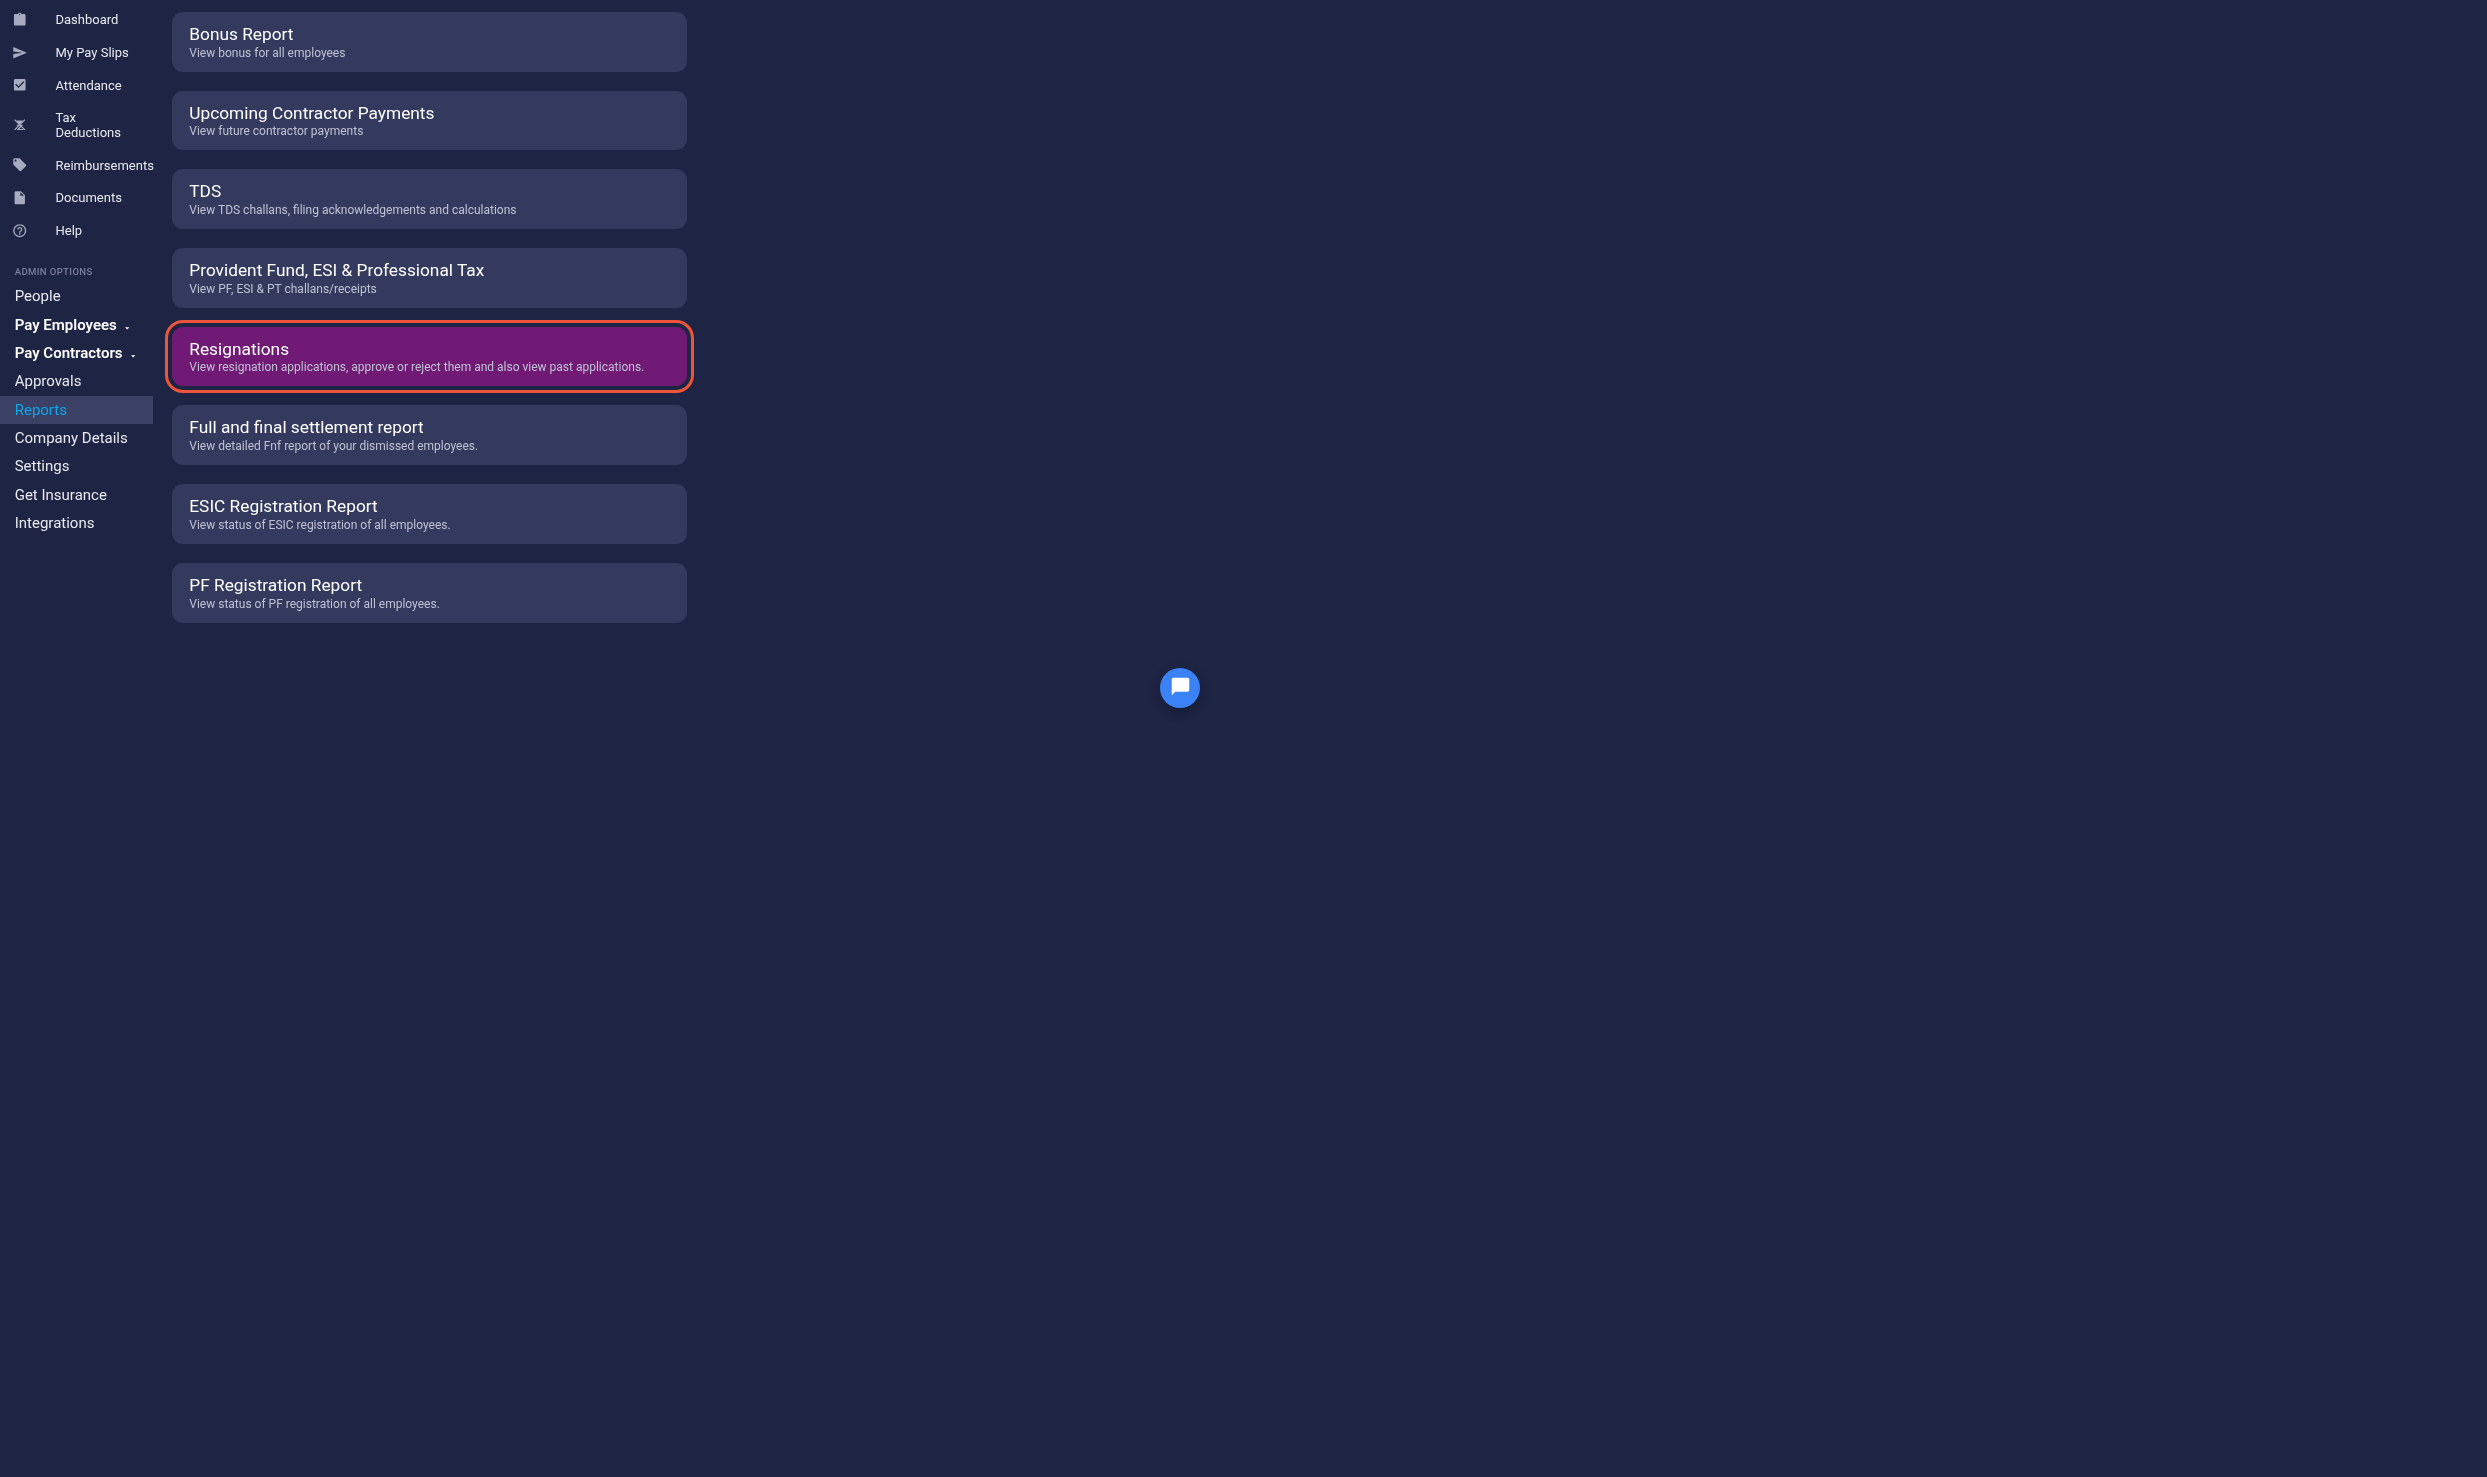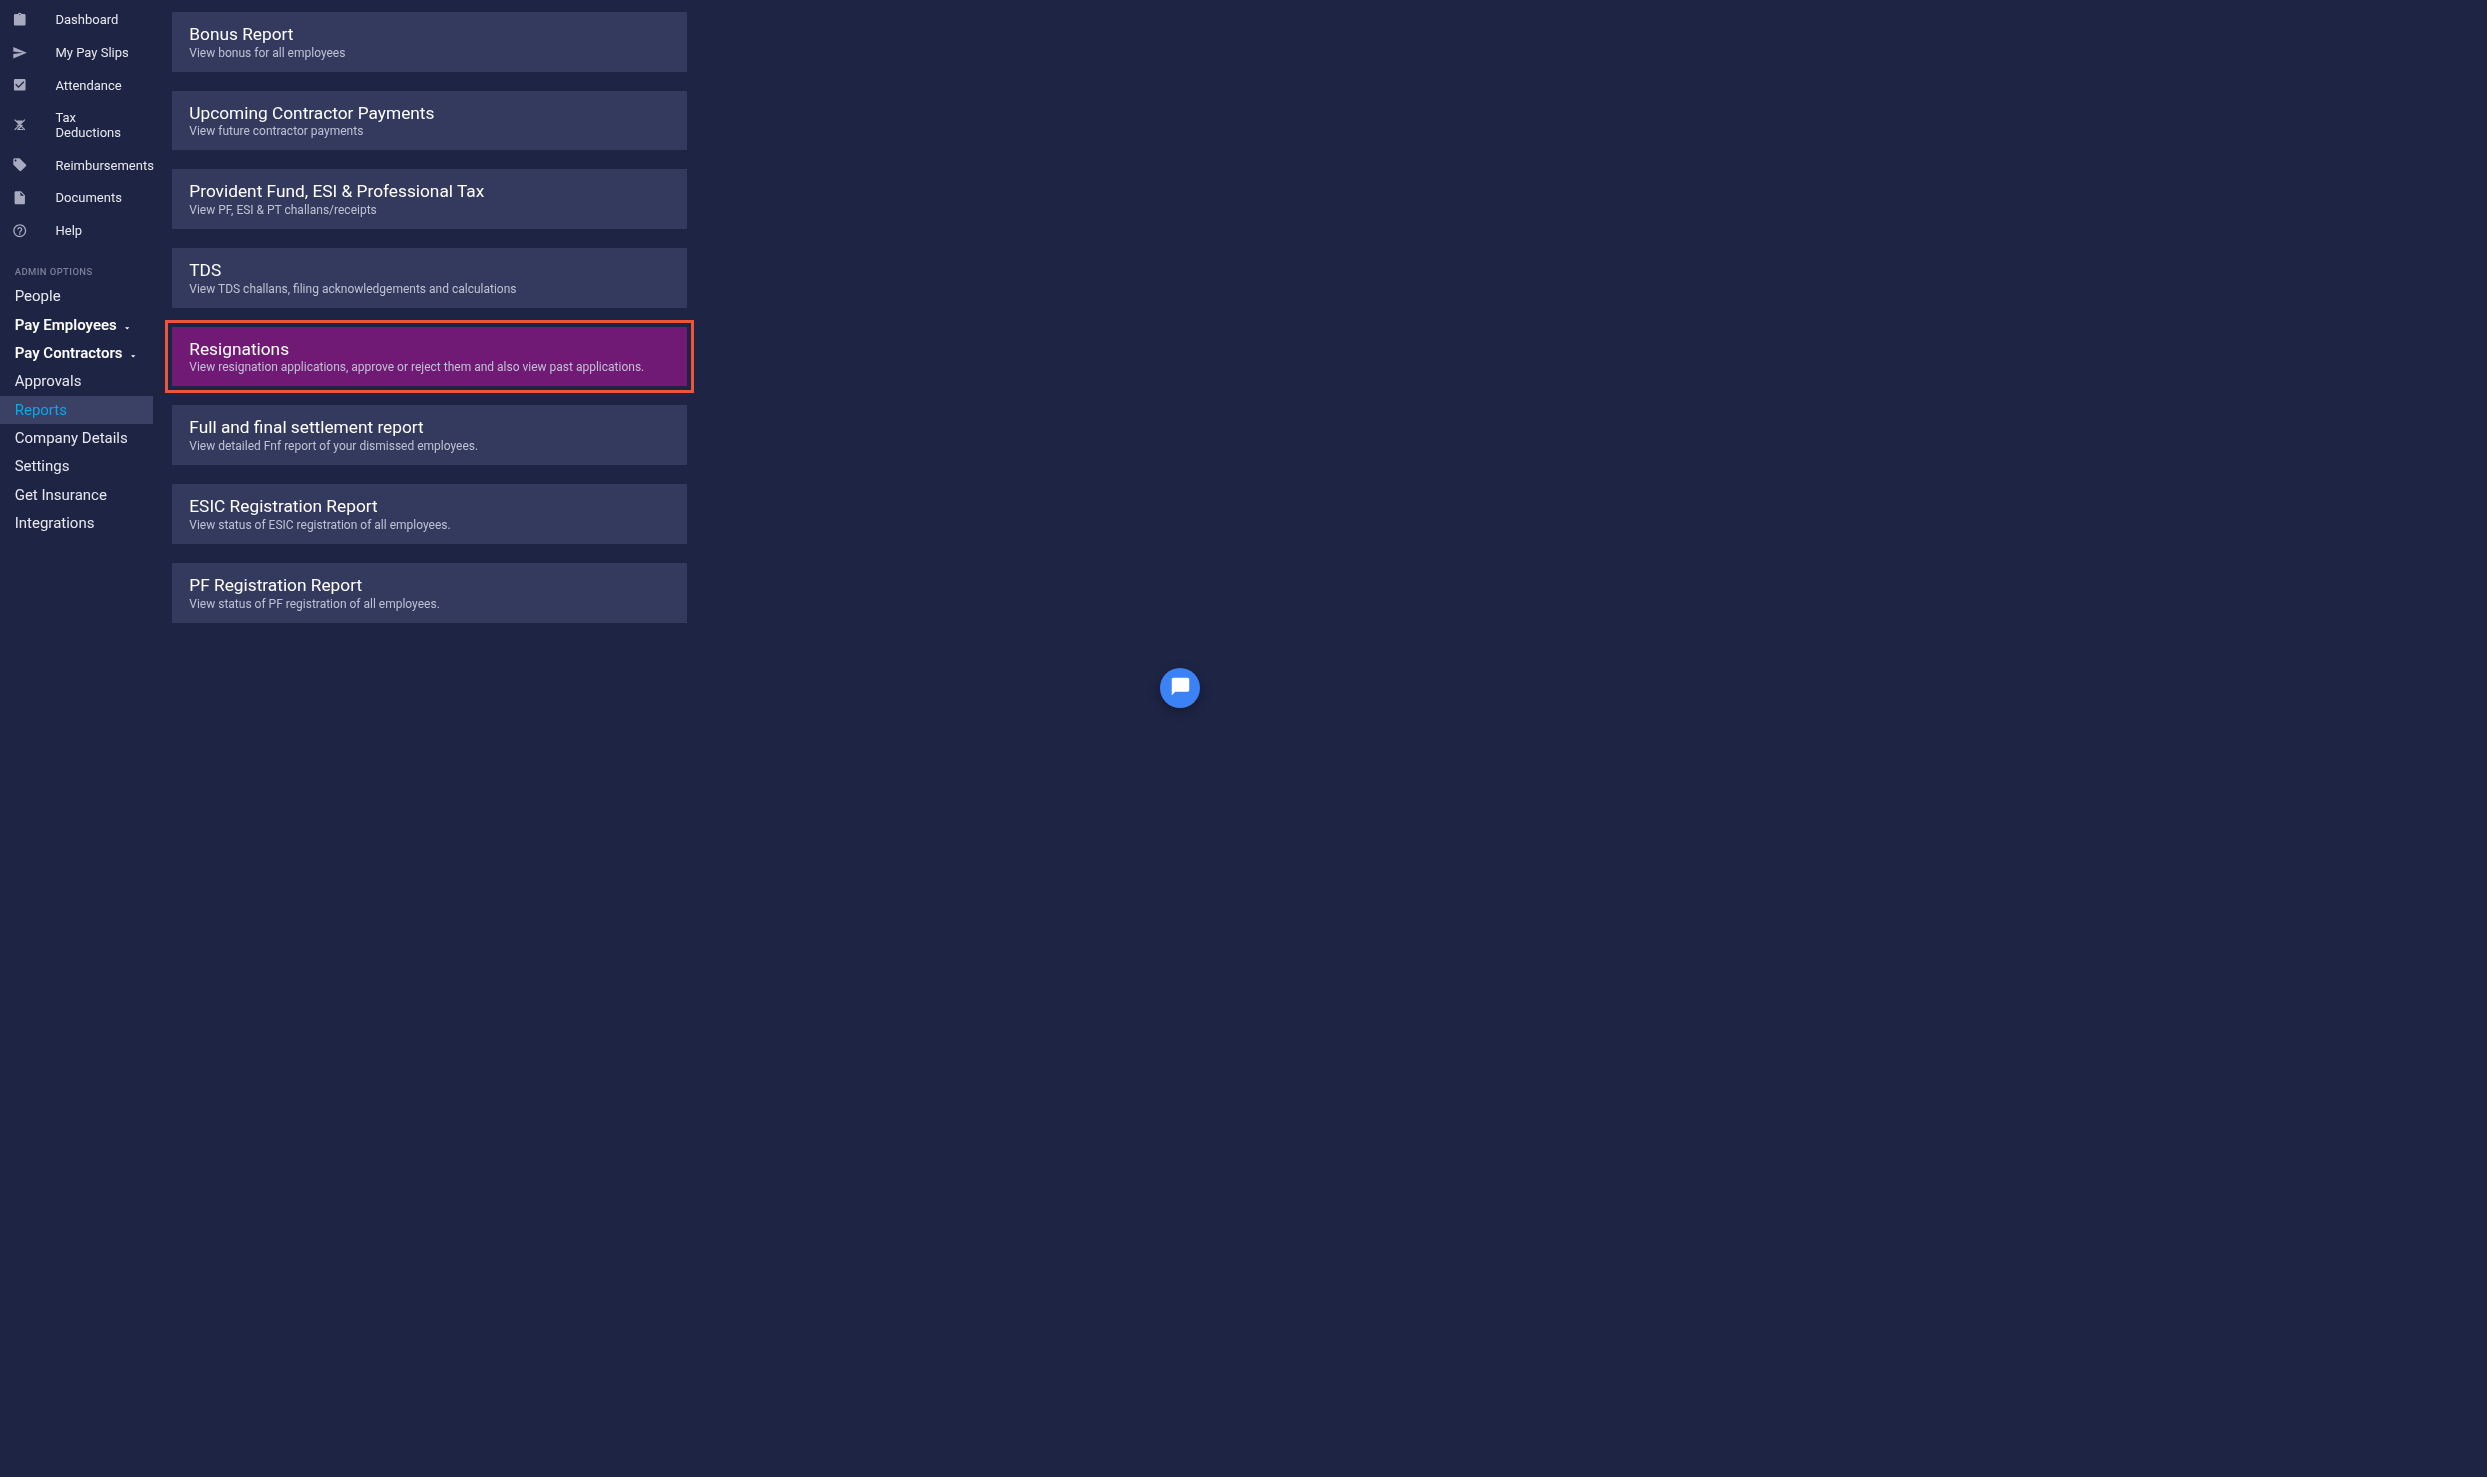--- a/index.html
+++ b/index.html
@@ -102,21 +102,21 @@
     
     .main-content {
       flex: 1;
       padding: 12px 19px 17.3px 19px;
       overflow-y: auto;
       max-width: 807px;
     }
     
     .report-card {
       background: #333a5d;
-      border-radius: 0;
+      border-radius: 11px;
       padding: 12px 17.3px 12px 17.3px;
       margin-bottom: 19px;
       cursor: pointer;
     }
     
     .report-card.highlighted {
       outline: 3.5px solid #ed553b;
       outline-offset: 4.3px;
       background: #701a75;
     }
@@ -280,27 +280,27 @@
       <div class="report-title">Bonus Report</div>
       <div class="report-desc">View bonus for all employees</div>
     </div>
 
     <div class="report-card">
       <div class="report-title">Upcoming Contractor Payments</div>
       <div class="report-desc">View future contractor payments</div>
     </div>
 
     <div class="report-card">
+      <div class="report-title">TDS</div>
+      <div class="report-desc">View TDS challans, filing acknowledgements and calculations</div>
+    </div>
+
+    <div class="report-card">
       <div class="report-title">Provident Fund, ESI &amp; Professional Tax</div>
       <div class="report-desc">View PF, ESI &amp; PT challans/receipts</div>
-    </div>
-
-    <div class="report-card">
-      <div class="report-title">TDS</div>
-      <div class="report-desc">View TDS challans, filing acknowledgements and calculations</div>
     </div>
 
     <div class="report-card highlighted">
       <div class="report-title">Resignations</div>
       <div class="report-desc">View resignation applications, approve or reject them and also view past applications.</div>
     </div>
 
     <div class="report-card">
       <div class="report-title">Full and final settlement report</div>
       <div class="report-desc">View detailed Fnf report of your dismissed employees.</div>

